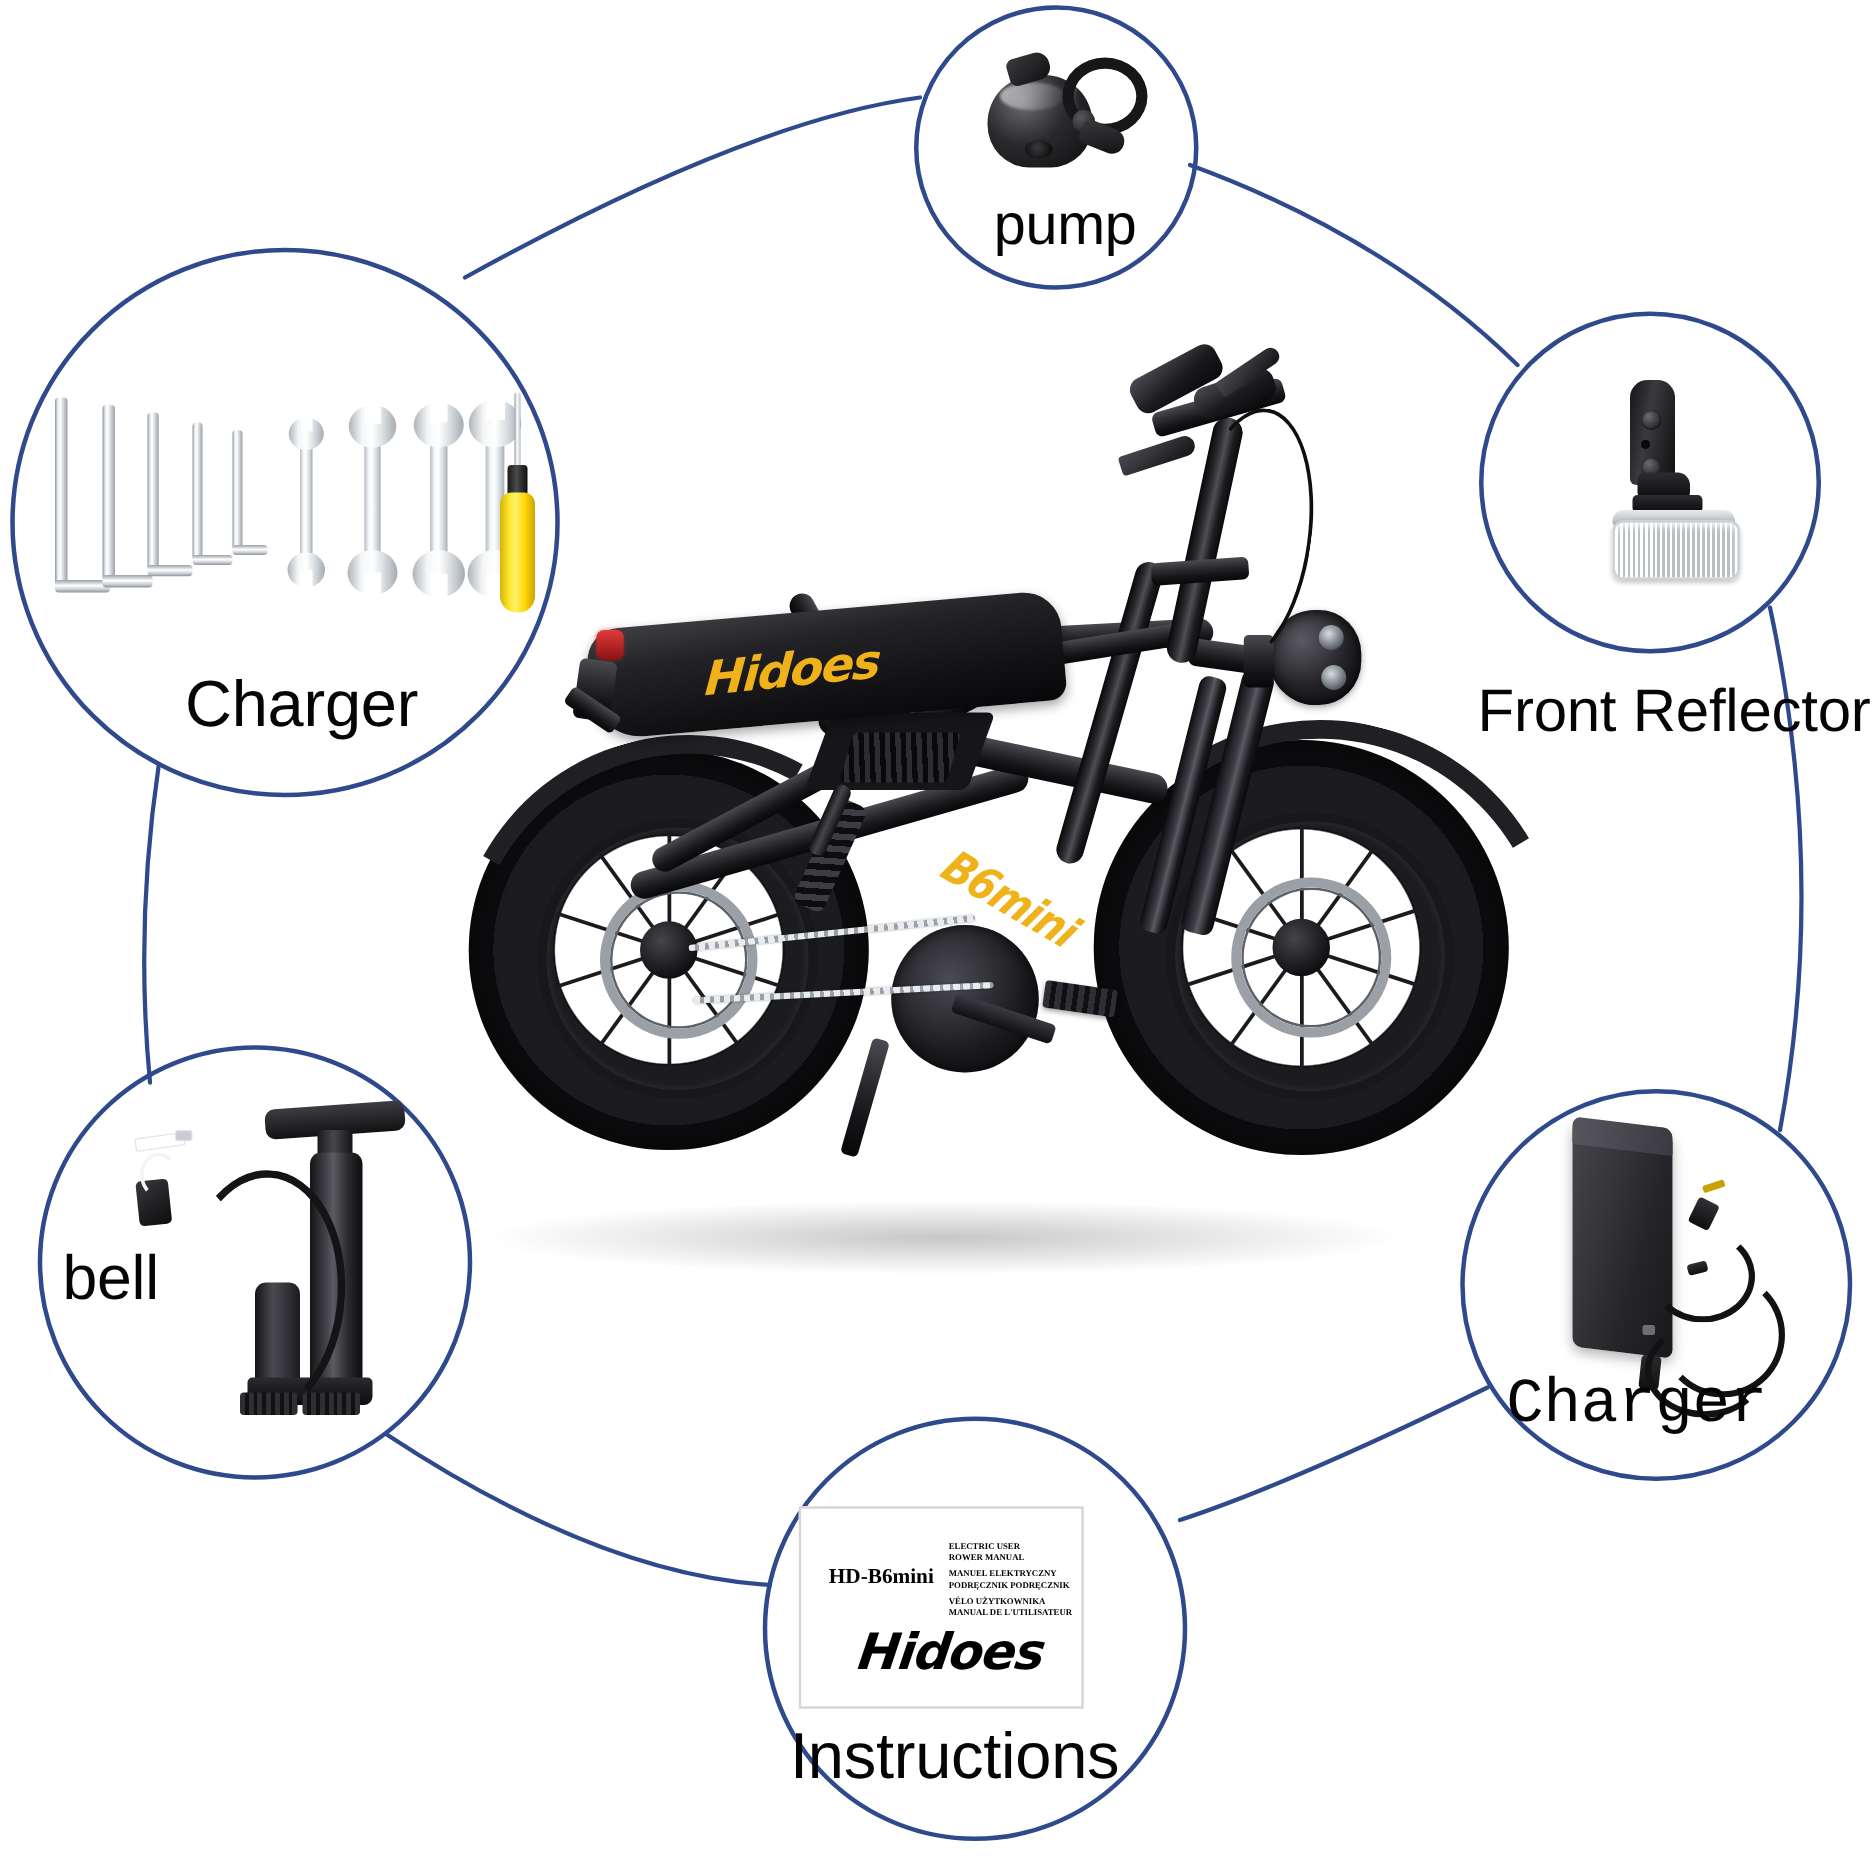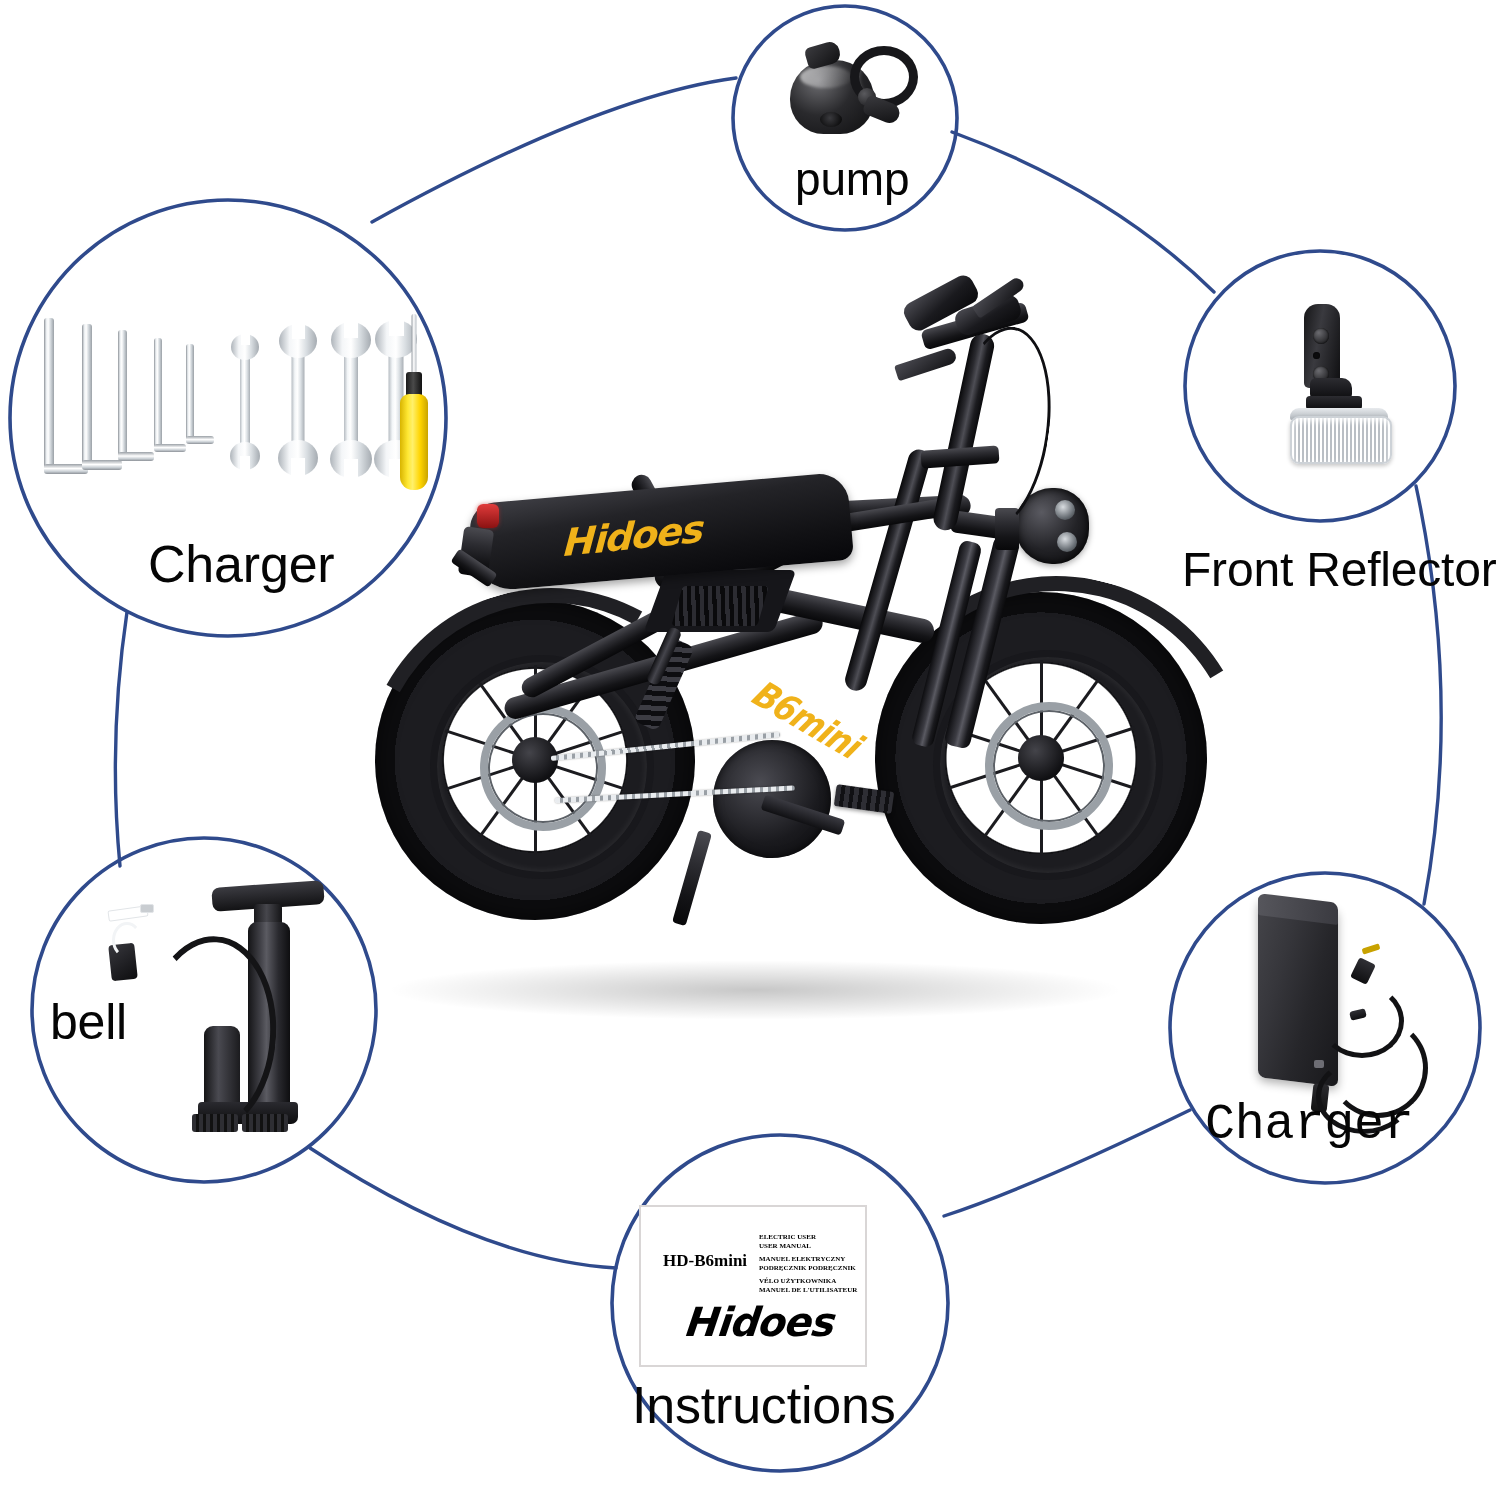--- a/index.html
+++ b/index.html
@@ -402,29 +402,29 @@
     <div class="pm-clip" style="left:24px;top:44px;width:24px;height:30px;border-color:#f2f4f6 transparent transparent #f2f4f6;"></div>
     <div class="pm-needle" style="left:20px;top:30px;width:38px;height:9px;transform:rotate(-8deg);"></div>
     <div class="pm-needle" style="left:52px;top:26px;width:12px;height:7px;background:#c9cdd1;"></div>
   </div>
 
   <div class="book" style="left:639px;top:1205px;width:224px;height:158px;">
     <div class="bk-model" style="left:22px;top:44px;font-size:17px;">HD-B6mini</div>
     <div class="bk-lines" style="left:118px;top:26px;font-size:7px;">
       <div class="grp">
           <div class="ln">ELECTRIC USER</div>
-          <div class="ln">USER MANUAL</div>
+          <div class="ln">ROWER MANUAL</div>
         </div>
       <div class="grp">
           <div class="ln">MANUEL ELEKTRYCZNY</div>
           <div class="ln">PODRĘCZNIK PODRĘCZNIK</div>
         </div>
       <div class="grp">
           <div class="ln">VÉLO UŻYTKOWNIKA</div>
-          <div class="ln">MANUEL DE L'UTILISATEUR</div>
+          <div class="ln">MANUAL DE L'UTILISATEUR</div>
         </div>
     </div>
     <div class="bk-logo" style="left:46px;top:92px;font-size:40px;">Hidoes</div>
   </div>
 
   <div id="label-host">
       <div class="label" style="left: 795px; top: 152px; font-size: 46px;">pump</div>
       <div class="label" style="left: 148px; top: 534px; font-size: 52px;">Charger</div>
       <div class="label" style="left: 1182px; top: 542px; font-size: 48px;">Front Reflector</div>
       <div class="label" style="left: 50px; top: 993px; font-size: 50px;">bell</div>

